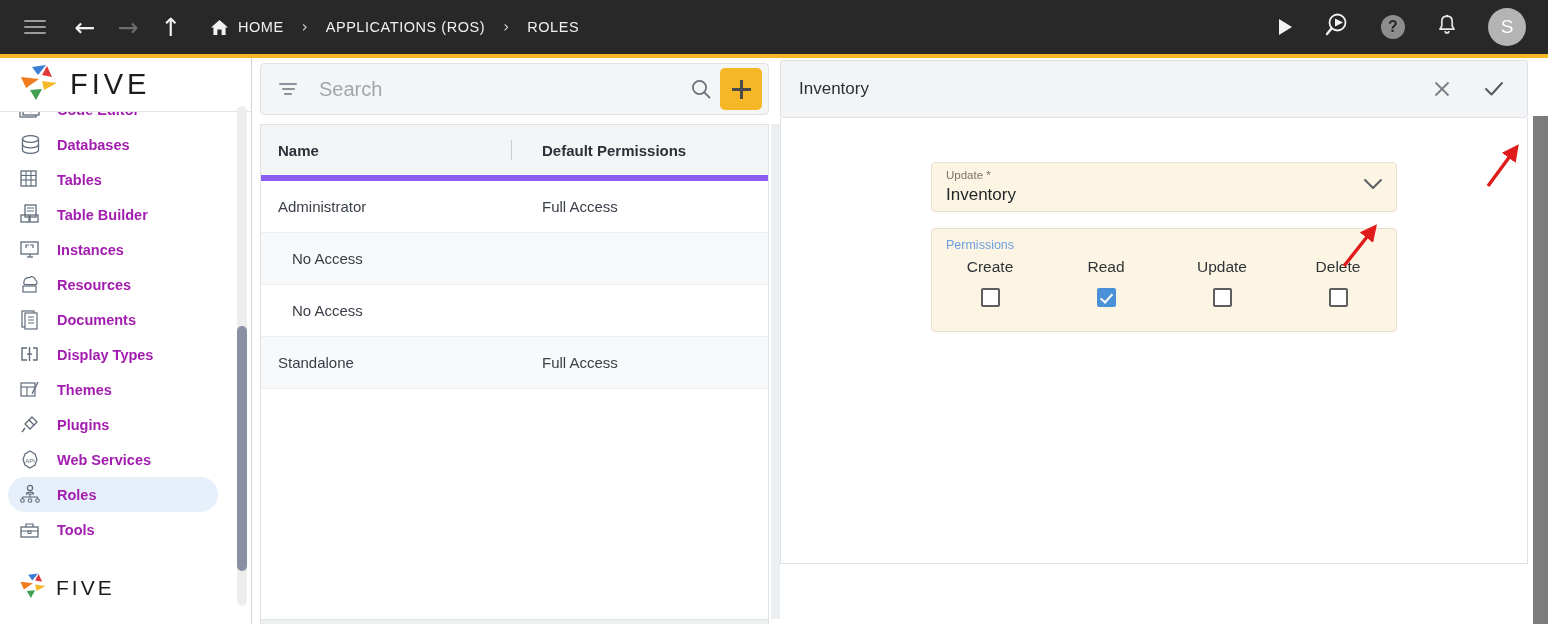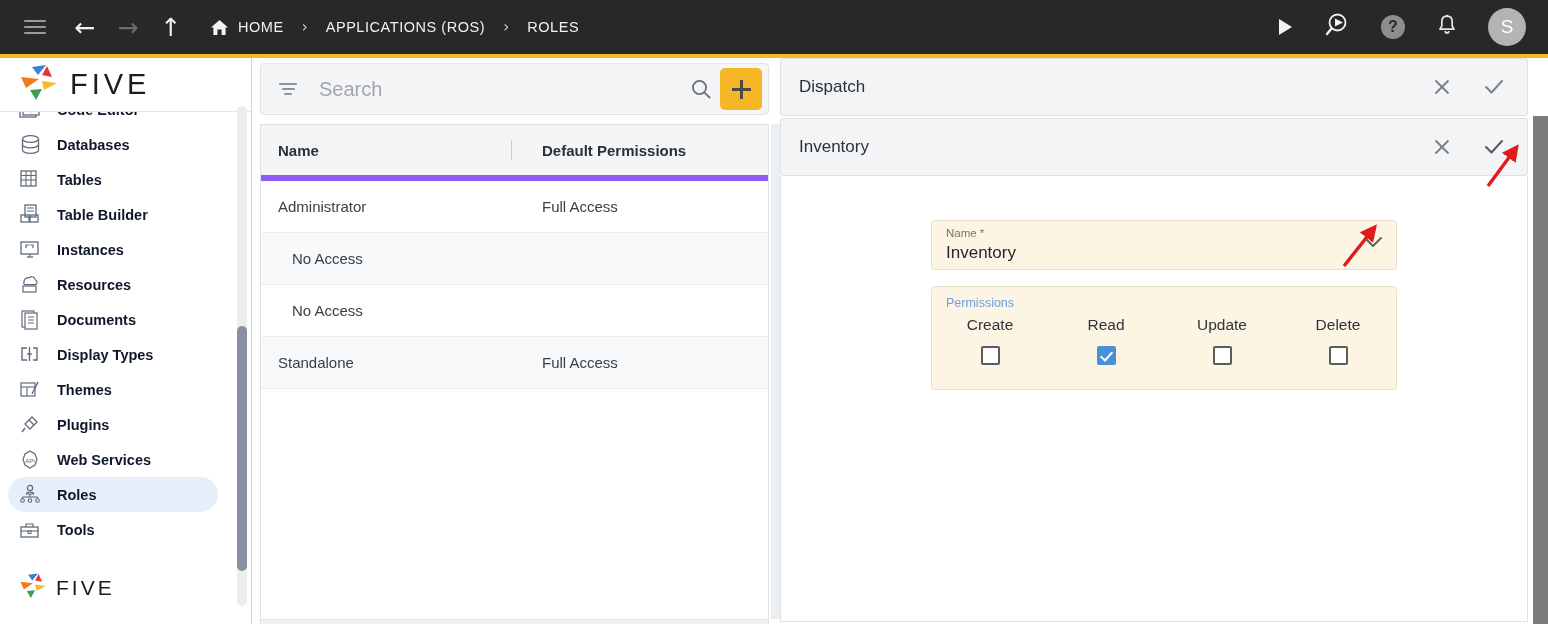--- a/index.html
+++ b/index.html
@@ -158,21 +158,21 @@
     padding-left: 6px;
   }
   .nav-ico {
     width: 32px; height: 26px;
     flex: 0 0 auto;
     display: flex; align-items: center; justify-content: center;
     color: #5f6b7a;
   }
   .nav-label {
     font-size: 14.5px;
-    color: #0f172a;
+    color: #a21caf;
     font-weight: 600;
     margin-left: 11px;
     white-space: nowrap;
     text-align: right;
   }
   .sb-scroll-track {
     position: absolute;
     right: 4px; top: 48px;
     width: 10px; height: 500px;
     background: #ededed;
@@ -746,36 +746,20 @@
 
       <div class="lp-scroll-track"></div>
 
       <div class="grid-footer">
         
       </div>
     </div>
 
     <div class="detail">
 
-      <div class="panel-head">
-        <span class="panel-title">Dispatch</span>
-        <span class="panel-acts">
-          <span class="icon-btn">
-            <svg width="18" height="18" viewBox="0 0 18 18">
-              <line x1="2.5" y1="2.5" x2="15.5" y2="15.5" stroke="#7b8089" stroke-width="1.9"></line>
-              <line x1="15.5" y1="2.5" x2="2.5" y2="15.5" stroke="#7b8089" stroke-width="1.9"></line>
-            </svg>
-          </span>
-          <span class="icon-btn">
-            <svg width="20" height="18" viewBox="0 0 20 18">
-              <polyline points="2,9 7.5,14.5 18,3" fill="none" stroke="#7b8089" stroke-width="1.9" stroke-linecap="round" stroke-linejoin="round"></polyline>
-            </svg>
-          </span>
-        </span>
-      </div>
 
       <div class="panel-head panel-head-2">
         <span class="panel-title">Inventory</span>
         <span class="panel-acts">
           <span class="icon-btn">
             <svg width="18" height="18" viewBox="0 0 18 18">
               <line x1="2.5" y1="2.5" x2="15.5" y2="15.5" stroke="#7b8089" stroke-width="1.9"></line>
               <line x1="15.5" y1="2.5" x2="2.5" y2="15.5" stroke="#7b8089" stroke-width="1.9"></line>
             </svg>
           </span>
@@ -783,21 +767,21 @@
             <svg width="20" height="18" viewBox="0 0 20 18">
               <polyline points="2,9 7.5,14.5 18,3" fill="none" stroke="#555b63" stroke-width="2" stroke-linecap="round" stroke-linejoin="round"></polyline>
             </svg>
           </span>
         </span>
       </div>
 
       <div class="panel-body">
 
         <div class="field">
-          <div class="field-label">Name *</div>
+          <div class="field-label">Update *</div>
           <div class="field-value">Inventory</div>
           <span class="field-chevron">
             <svg width="22" height="14" viewBox="0 0 22 14">
               <polyline points="3,3 11,11 19,3" fill="none" stroke="#5c6067" stroke-width="2" stroke-linecap="round" stroke-linejoin="round"></polyline>
             </svg>
           </span>
         </div>
 
         <div class="permgroup">
           <div class="permgroup-label">Permissions</div>

